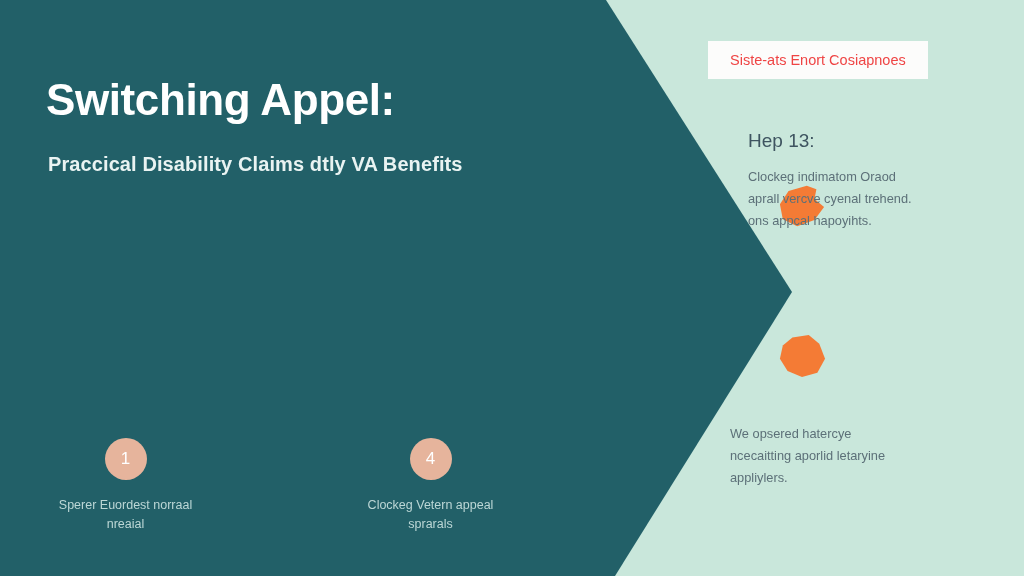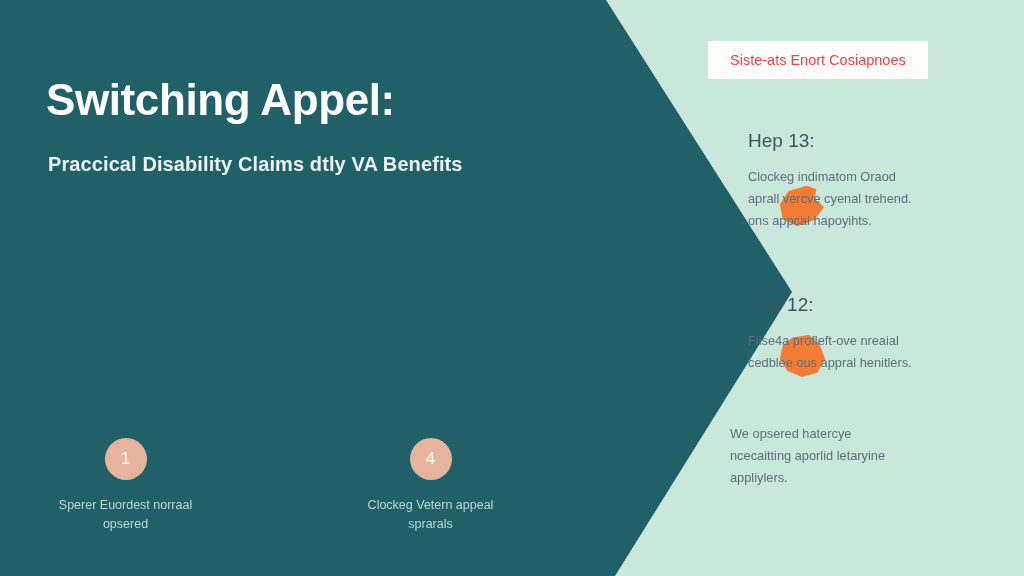--- a/index.html
+++ b/index.html
@@ -165,21 +165,21 @@
 
     <div id="deck-title">Switching Appel:</div>
 
     <div id="deck-subtitle">Praccical Disability Claims dtly VA Benefits</div>
 
 
     <div id="stats-row">
 
       <div class="stat-item">
         <div class="stat-badge">1</div>
-        <div class="stat-label">Sperer Euordest norraal opsered</div>
+        <div class="stat-label">Sperer Euordest norraal nreaial</div>
       </div>
 
       <div class="stat-item">
         <div class="stat-badge">4</div>
         <div class="stat-label">Clockeg Vetern appeal sprarals</div>
       </div>
 
     </div>
   </div>
 
@@ -189,23 +189,19 @@
 
     <div class="marker" id="marker-0"></div>
 
     <div class="marker" id="marker-1"></div>
 
     <div class="step" id="step-0">
       <div class="step-title">Hep 13:</div>
       <div class="step-body">Clockeg indimatom Oraod aprall vercve cyenal trehend. ons appcal hapoyihts.</div>
     </div>
 
-    <div class="step" id="step-1">
-      <div class="step-title">Usp 12:</div>
-      <div class="step-body">Fiise4a profleft-ove nreaial cedblee ous appral henitlers.</div>
-    </div>
 
     <div class="step" id="step-2">
       <div class="step-body">We opsered hatercye ncecaitting aporlid letaryine appliylers.</div>
     </div>
 
   </div>
 </div>
 
 </body></html>

